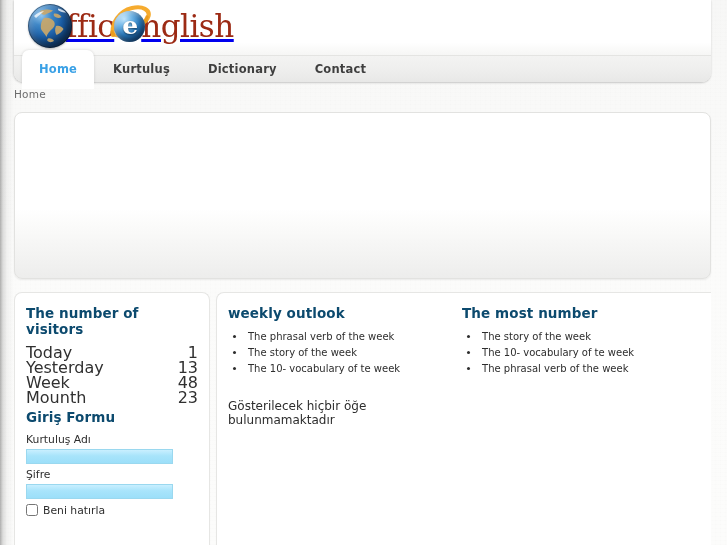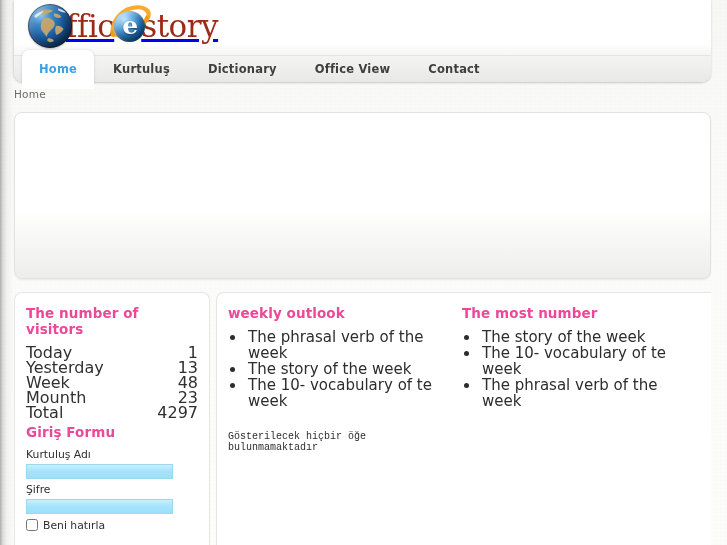--- a/index.html
+++ b/index.html
@@ -184,21 +184,21 @@
   }
   #col-left  { left: 14px;  width: 196px; }
   #col-main  { left: 216px; width: 495px; border-right: none; border-top-right-radius: 0; }
 
   .panel-inner { padding: 12px 11px 0 11px; }
 
   h3.block-title {
     margin: 0 0 8px 0;
     font-size: 13.5px;
     font-weight: bold;
-    color: #ec4899;
+    color: #0c4a6e;
     letter-spacing: .1px;
   }
   h3.block-title.mt { margin-top: 4px; }
 
   
   table.stats {
     border-collapse: collapse;
     width: 172px;
     font-size: 16px;
     color: #303030;
@@ -234,30 +234,29 @@
   
   #main-cols { display: flex; justify-content: center; }
   #col-weekly { width: 236px; padding-right: 6px; }
   #col-viewed { width: 240px; }
 
   ul.bullets {
     margin: 0; padding: 0 0 0 18px;
     list-style: disc;
   }
   ul.bullets li {
-    font-size: 15px;
+    font-size: 10px;
     color: #2d2d2d;
     line-height: 16px;
     padding-left: 2px;
   }
   .empty-note {
-    font-size: 10px;
+    font-size: 12px;
     color: #2d2d2d;
     margin-top: 22px;
-    font-family: Liberation Mono, monospace;
   }
 </style>
 </head>
 <body>
 
 <div id="page">
   <div id="bg-texture"></div>
   <div id="bg-noise"></div>
 
   <div id="header">
@@ -284,36 +283,33 @@
 
       <span class="ielogo">
         <svg class="swoosh" viewBox="0 0 42 42" width="42" height="42" aria-hidden="true">
           <path d="M4 30 C2 19 10 6 23 3 C34 0.5 41 5 39.5 11 C38.5 15.5 33 19 27 21" fill="none" stroke="#f5a623" stroke-width="4.2" stroke-linecap="round" opacity=".95"></path>
           <path d="M38 12 C36 18 28 25 18 29 C10 32 4 31 3 27" fill="none" stroke="#e8981a" stroke-width="3.4" stroke-linecap="round" opacity=".8"></path>
         </svg>
         <span class="eball"></span>
         <span class="eletter">e</span>
       </span>
 
-      <span class="logo-text seg2">story</span>
+      <span class="logo-text seg2">nglish</span>
     </a>
 
     <nav id="nav">
       <ul>
         <li class="active">
           <a href="#">Home</a>
         </li>
         <li>
           <a href="#">Kurtuluş</a>
         </li>
         <li>
           <a href="#">Dictionary</a>
-        </li>
-        <li>
-          <a href="#">Office View</a>
         </li>
         <li>
           <a href="#">Contact</a>
         </li>
       </ul>
     </nav>
   </div>
 
   <div id="breadcrumb">
     <span>Home</span>
@@ -341,24 +337,20 @@
               <td class="v">13</td>
             </tr>
             <tr>
               <td>Week</td>
               <td class="v">48</td>
             </tr>
             <tr>
               <td>Mounth</td>
               <td class="v">23</td>
             </tr>
-            <tr>
-              <td>Total</td>
-              <td class="v">4297</td>
-            </tr>
           </tbody>
         </table>
 
         <h3 class="block-title mt">Giriş Formu</h3>
 
         <form>
           <div class="form-label">Kurtuluş Adı</div>
           <input class="txt" type="text" value="" style="">
 
           <div class="form-label">Şifre</div>

